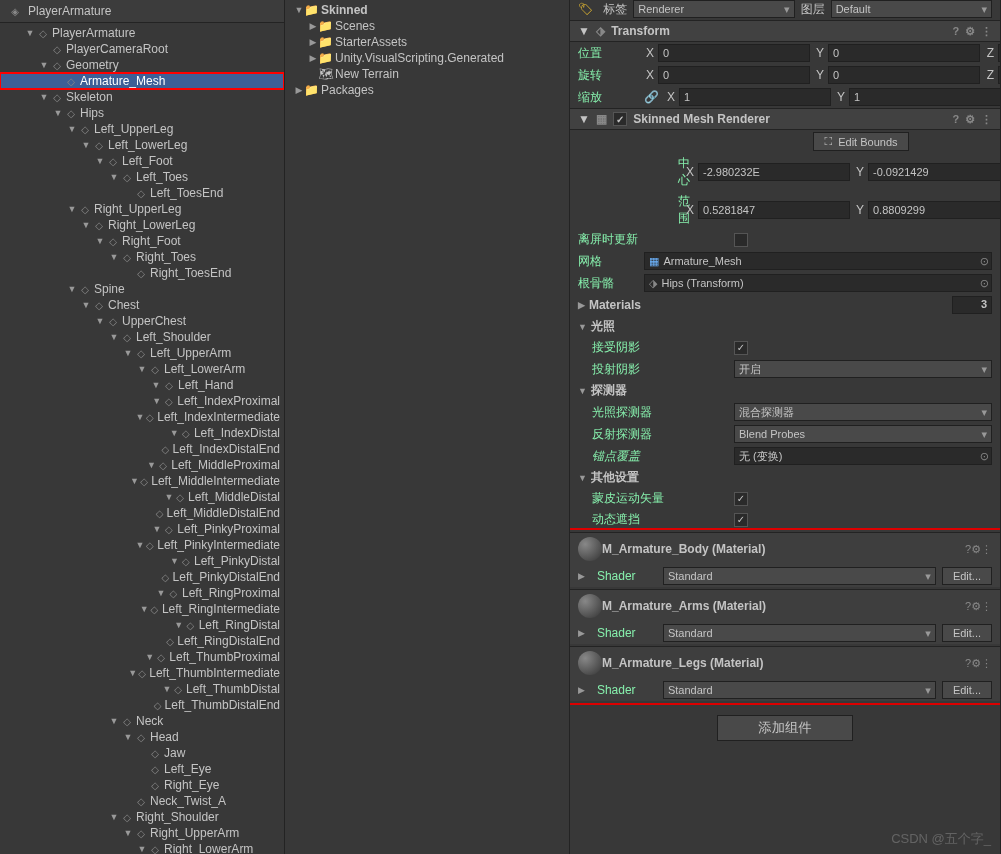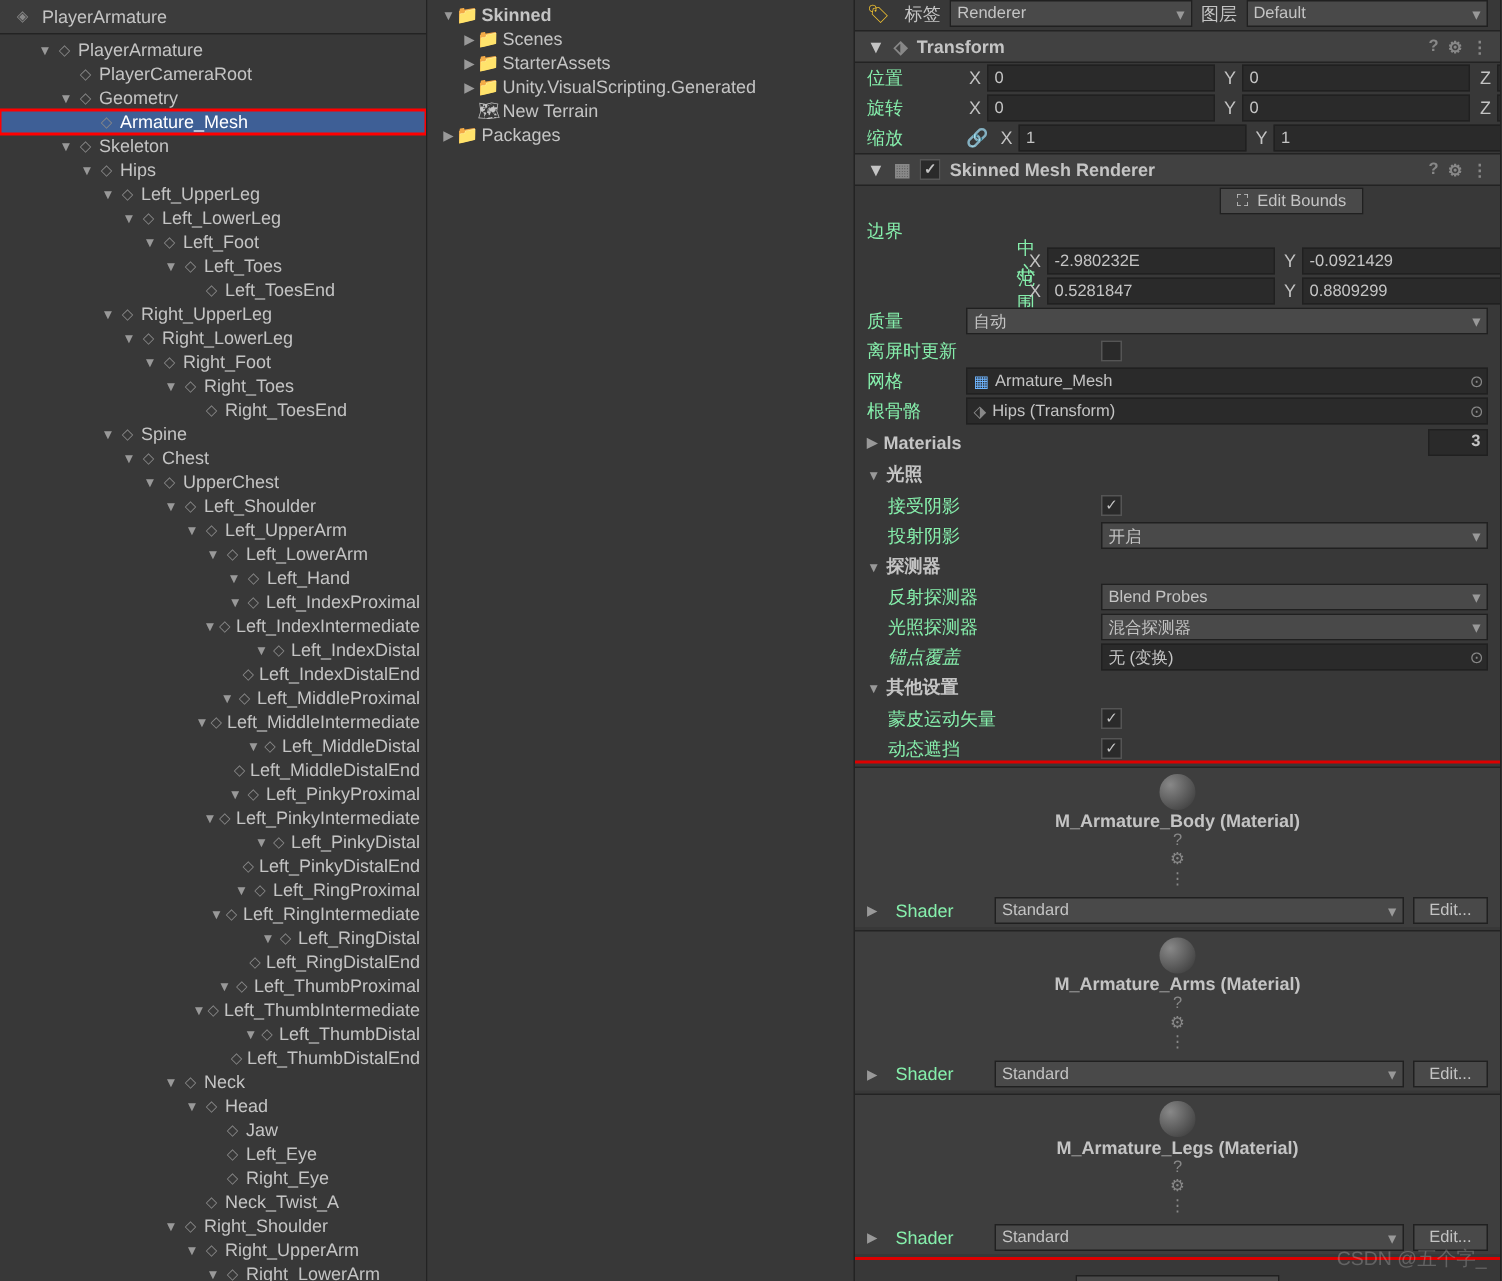--- a/index.html
+++ b/index.html
@@ -29,21 +29,21 @@
 .hdr-icn { color: #888; font-size: 11px; cursor: pointer; }
 .vec3 { display: flex; gap: 4px; flex: 1; align-items: center; }
 .vec3 .axis { color: #c4c4c4; width: 10px; text-align: right; }
 .checkbox { width: 14px; height: 14px; background: #2a2a2a; border: 1px solid #555; display: inline-flex; align-items: center; justify-content: center; font-size: 10px; color: #c4c4c4; }
 .checkbox.checked::before { content: "✓"; }
 .section-header { display: flex; align-items: center; padding: 2px 8px; gap: 4px; font-weight: 600; }
 .section-header .fold { font-size: 9px; color: #999; }
 .obj-field { background: #2a2a2a; border: 1px solid #202020; color: #c4c4c4; padding: 1px 4px; flex: 1; display: flex; align-items: center; gap: 4px; font-size: 11px; height: 18px; position: relative; }
 .obj-field .picker { position: absolute; right: 2px; color: #888; }
 .material-block { background: #3e3e3e; margin: 2px 0; border-top: 1px solid #232323; }
-.material-header { display: flex; align-items: center; padding: 4px 8px; gap: 0; flex-direction: column; }
+.material-header { display: flex; align-items: center; padding: 4px 8px; gap: 0; }
 .mat-ball { width: 24px; height: 24px; border-radius: 50%; background: radial-gradient(circle at 30% 30%, #888, #333); }
 .btn { background: #494949; border: 1px solid #202020; color: #c4c4c4; padding: 2px 10px; cursor: pointer; font-size: 11px; }
 .add-component { margin: 12px auto; padding: 3px 40px; display: block; background: #494949; border: 1px solid #202020; color: #c4c4c4; }
 .watermark { position: absolute; right: 10px; bottom: 6px; color: rgba(200,200,200,0.3); font-size: 13px; }
 .red-box { outline: 2px solid #d00; outline-offset: 0; }
 .indent { display:inline-block; }
 .edit-bounds-btn { display:inline-flex; align-items:center; gap:6px; }
 .num-box { background:#2a2a2a; border:1px solid #202020; width:40px; text-align:right; padding:1px 4px; color:#c4c4c4; font-size:11px; height:18px;}
 </style>
 </head>
@@ -478,49 +478,40 @@
     <span class="hdr-icn">⚙</span>
     <span class="hdr-icn">⋮</span>
   </div>
   <div class="insp-row" style="justify-content:center;padding-left:160px;">
     <button class="btn edit-bounds-btn">
       <span>⛶</span>
       <span>Edit Bounds</span>
     </button>
   </div>
   <div class="insp-row">
-    <span class="insp-label">边界</span>
-  </div>
-  <div class="insp-row">
     <span class="insp-label" style="padding-left:100px;">中心</span>
     <div class="vec3">
       <span class="axis">X</span>
         <input class="insp-field" value="-2.980232E" style="">
       <span class="axis">Y</span>
         <input class="insp-field" value="-0.0921429" style="">
 
     </div>
   </div>
   <div class="insp-row">
     <span class="insp-label" style="padding-left:100px;">范围</span>
     <div class="vec3">
       <span class="axis">X</span>
         <input class="insp-field" value="0.5281847" style="">
       <span class="axis">Y</span>
         <input class="insp-field" value="0.8809299" style="">
 
     </div>
   </div>
   <div class="insp-row">
-    <span class="insp-label">质量</span>
-    <div class="insp-dropdown">
-        <span>自动</span>
-      </div>
-  </div>
-  <div class="insp-row">
     <span class="insp-label" style="min-width:150px;">离屏时更新</span>
     <span class="checkbox"></span>
   </div>
   <div class="insp-row">
     <span class="insp-label">网格</span>
     <div class="obj-field">
         <span style="color:#6eb5ff;">▦</span>
         <span>Armature_Mesh</span>
         <span class="picker">⊙</span>
       </div>
@@ -551,29 +542,29 @@
     <span class="insp-label" style="padding-left:14px;min-width:150px;">投射阴影</span>
     <div class="insp-dropdown">
         <span>开启</span>
       </div>
   </div>
   <div class="section-header">
     <span class="fold">▼</span>
     <span>探测器</span>
   </div>
   <div class="insp-row">
+    <span class="insp-label" style="padding-left:14px;min-width:150px;">光照探测器</span>
+    <div class="insp-dropdown">
+        <span>混合探测器</span>
+      </div>
+  </div>
+  <div class="insp-row">
     <span class="insp-label" style="padding-left:14px;min-width:150px;">反射探测器</span>
     <div class="insp-dropdown">
         <span>Blend Probes</span>
-      </div>
-  </div>
-  <div class="insp-row">
-    <span class="insp-label" style="padding-left:14px;min-width:150px;">光照探测器</span>
-    <div class="insp-dropdown">
-        <span>混合探测器</span>
       </div>
   </div>
   <div class="insp-row">
     <span class="insp-label" style="padding-left:14px;min-width:150px;font-style:italic;">锚点覆盖</span>
     <div class="obj-field">
         <span>无 (变换)</span>
         <span class="picker">⊙</span>
       </div>
   </div>
   <div class="section-header">

